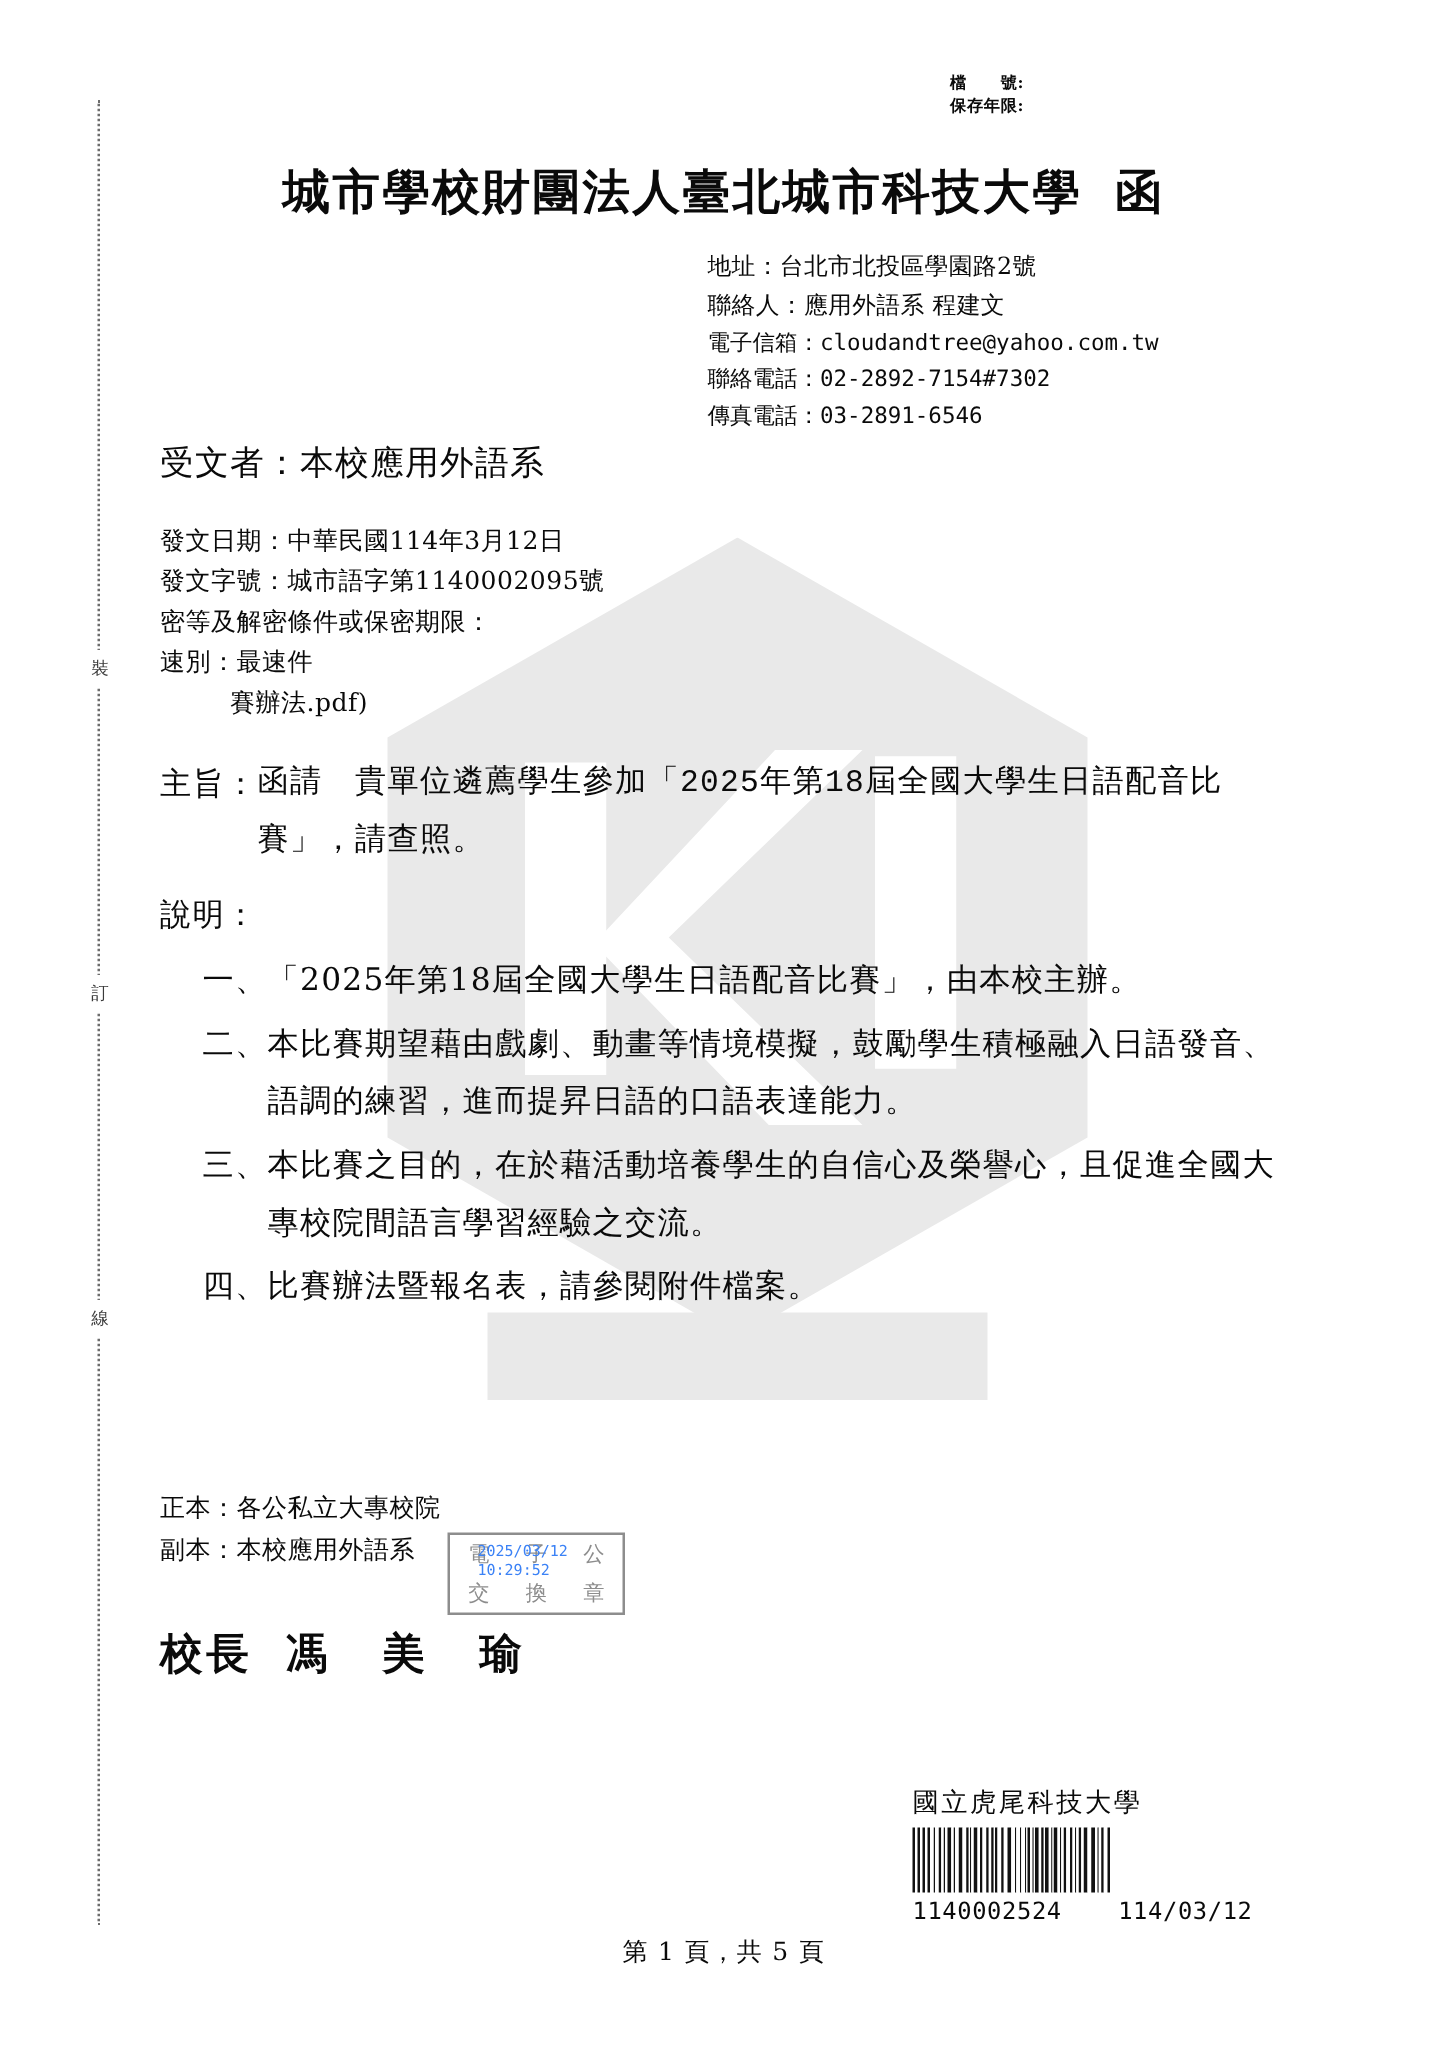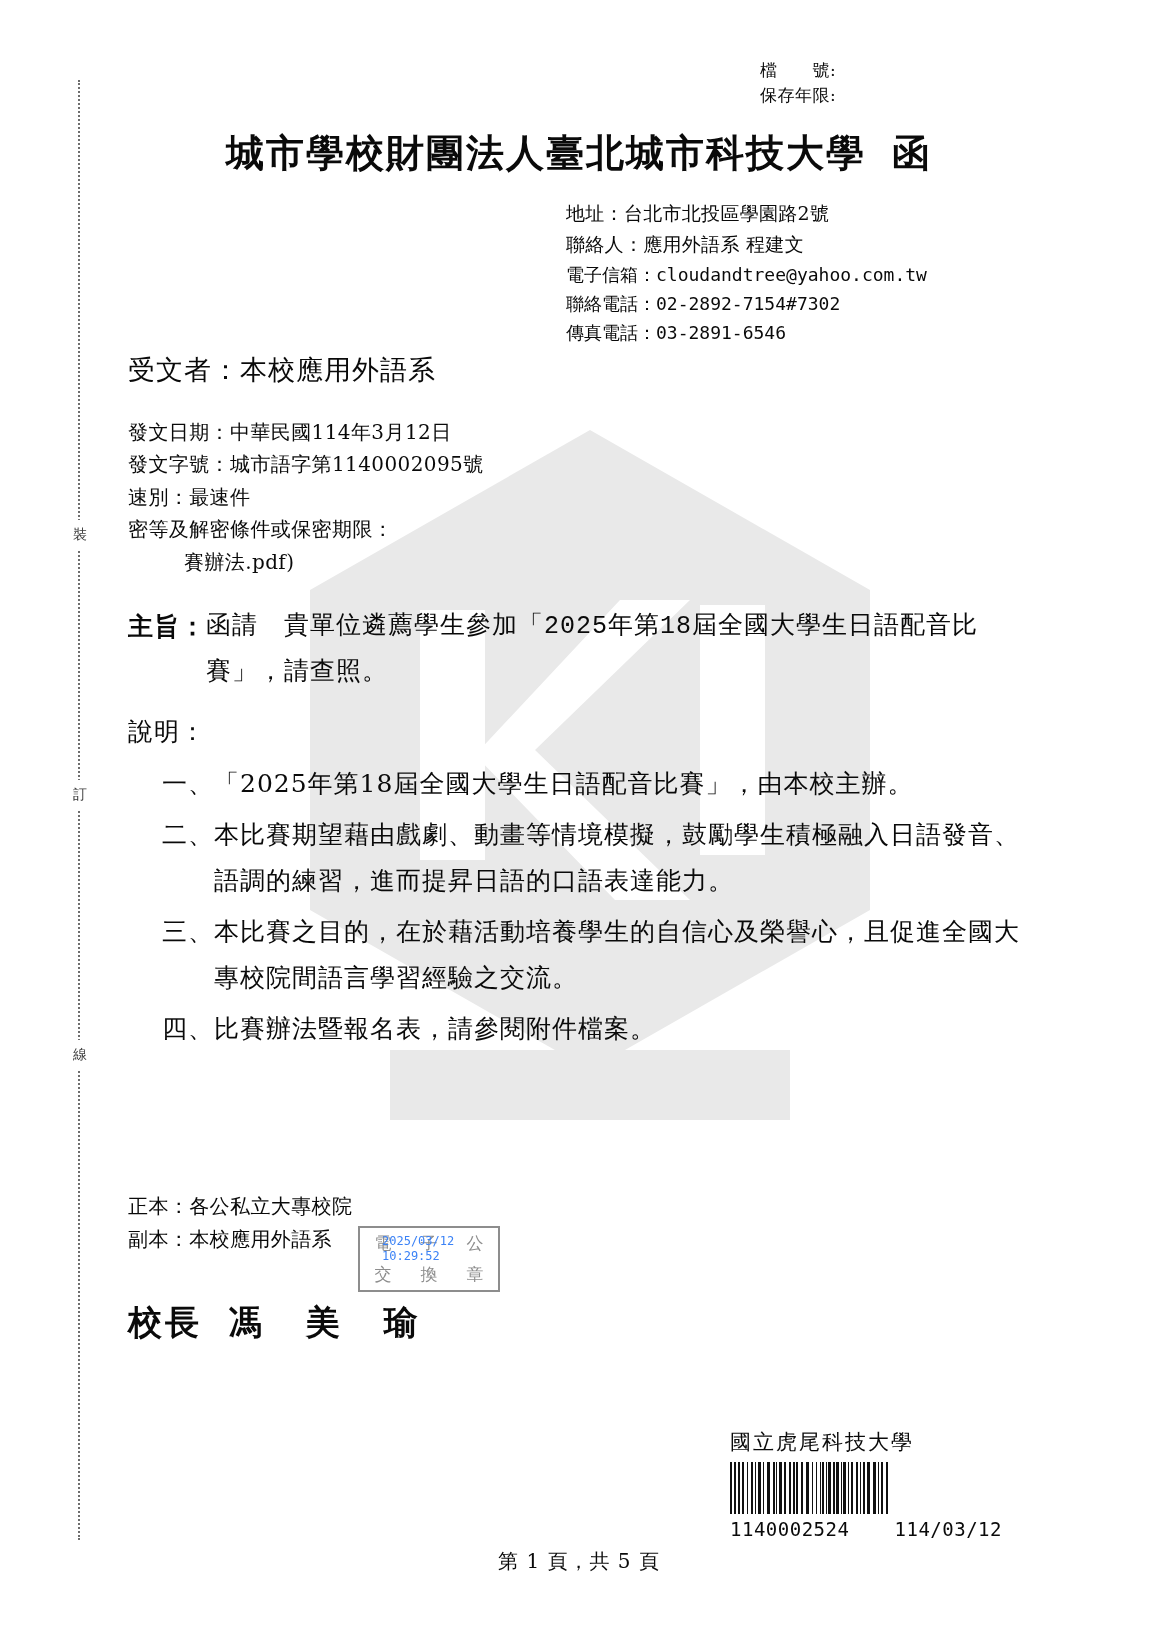--- a/index.html
+++ b/index.html
@@ -60,23 +60,24 @@
     background: #ffffff;
     padding: 6px 0;
     font-family: "DejaVu Serif", serif;
   }
 
   
   .filebox {
     position: absolute;
     left: 760px;
     top: 58px;
-    font-size: 17px;
+    font-size: 13px;
     line-height: 1.45;
     letter-spacing: 0.5px;
+    font-weight: bold;
   }
   .filebox div { white-space: pre; }
 
   
   .doc-title {
     position: absolute;
     left: 0;
     top: 128px;
     width: 1158px;
     text-align: center;
@@ -131,21 +132,21 @@
     top: 604px;
     width: 900px;
     font-size: 25px;
     line-height: 1.82;
     letter-spacing: 1px;
   }
   .subject {
     display: flex;
     align-items: flex-start;
   }
-  .subject .lbl { flex: 0 0 auto; white-space: pre; font-weight: bold; }
+  .subject .lbl { flex: 0 0 auto; white-space: pre; }
   .subject .txt { flex: 1 1 auto; font-family: Liberation Mono, monospace; }
   .sec-label { margin-top: 14px; }
 
   .numlist { margin: 6px 0 0 0; }
   .numitem {
     display: flex;
     align-items: flex-start;
     margin-top: 6px;
     padding-left: 34px;
   }
@@ -291,22 +292,22 @@
       <div class="mono">電子信箱：cloudandtree@yahoo.com.tw</div>
       <div class="mono">聯絡電話：02-2892-7154#7302</div>
       <div class="mono">傳真電話：03-2891-6546</div>
     </div>
 
     <div class="recipient">受文者：本校應用外語系</div>
 
     <div class="meta">
       <div class="row">發文日期：中華民國114年3月12日</div>
       <div class="row">發文字號：城市語字第1140002095號</div>
+      <div class="row">密等及解密條件或保密期限：</div>
       <div class="row">速別：最速件</div>
-      <div class="row">密等及解密條件或保密期限：</div>
       <div class="row indent">賽辦法.pdf)</div>
     </div>
 
     <div class="body-block">
       <div class="subject">
         <span class="lbl">主旨：</span>
         <span class="txt">函請　貴單位遴薦學生參加「2025年第18屆全國大學生日語配音比賽」，請查照。</span>
       </div>
 
       <div class="sec-label">說明：</div>

